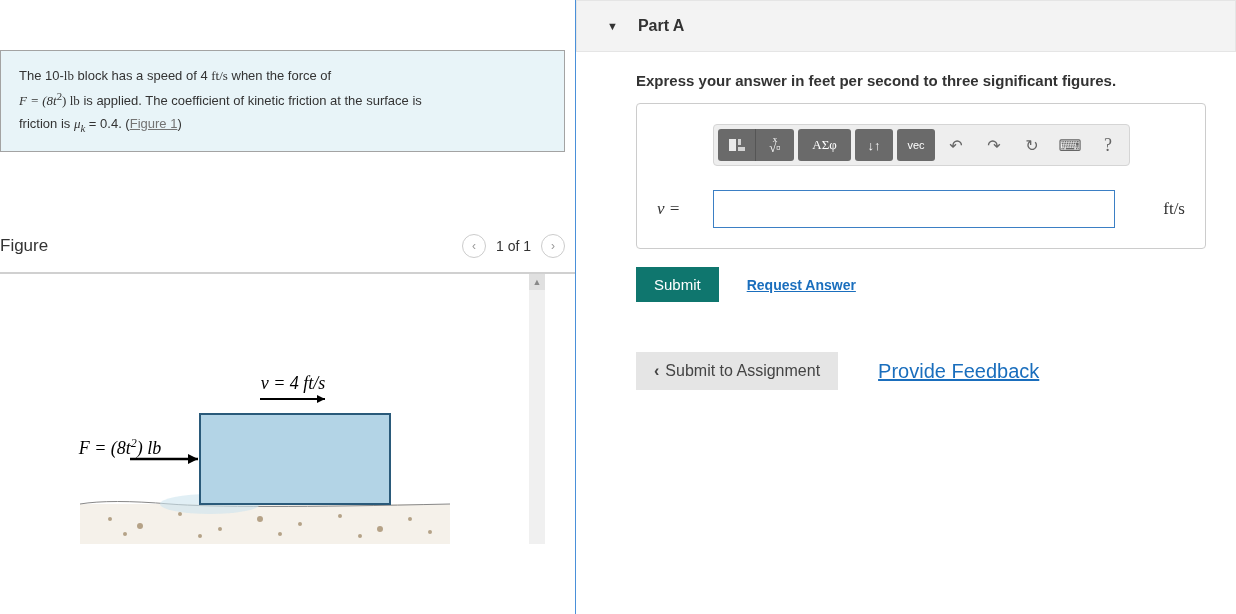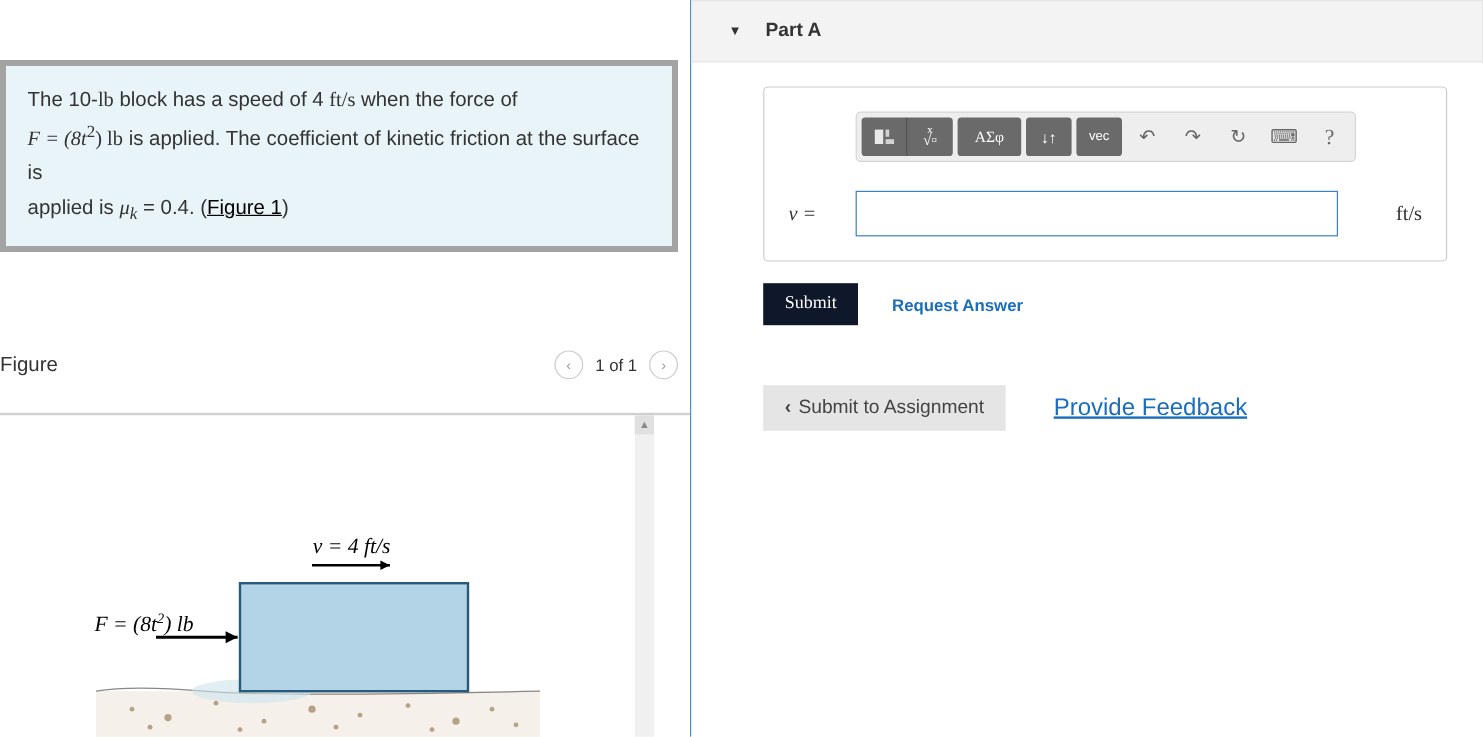--- a/index.html
+++ b/index.html
@@ -27,36 +27,36 @@
     background: #4a90d9;
     flex-shrink: 0;
   }
   .right-pane {
     flex: 1;
     padding: 0;
   }
   
   .problem-box {
     background: #e8f4f8;
-    border: 5px solid #a3a3a3;
+    border: 1px solid #a3a3a3;
     padding: 14px 18px;
     margin: 50px 10px 10px 0;
     line-height: 1.7;
-    font-size: 17px;
-  }
-  .problem-box a { color: #000000; text-decoration: underline; }
+    font-size: 13px;
+  }
+  .problem-box a { color: #737373; text-decoration: underline; }
   
   .figure-section {
     margin-top: 70px;
   }
   .figure-header {
     display: flex;
     align-items: center;
     border-bottom: 2px solid #d0d0d0;
-    padding-bottom: 16px;
+    padding-bottom: 2px;
     padding-right: 10px;
   }
   .figure-title {
     flex: 1;
     font-size: 17px;
     color: #333;
   }
   .nav-btn {
     width: 24px;
     height: 24px;
@@ -189,30 +189,30 @@
     font-size: 17px;
   }
   
   .action-row {
     margin-top: 18px;
     display: flex;
     align-items: center;
     gap: 28px;
   }
   .submit-btn {
-    background: #0f172a;
+    background: #0f766e;
     color: #fff;
     border: none;
     padding: 9px 18px;
     font-size: 15px;
     cursor: pointer;
-    font-family: Liberation Serif, serif;
   }
   .link-btn {
     color: #1a6ebd;
+    text-decoration: underline;
     font-size: 14px;
     cursor: pointer;
     font-weight: bold;
   }
   
   .bottom-bar {
     margin: 50px 0 0 0;
     display: flex;
     align-items: center;
     gap: 40px;
@@ -239,21 +239,21 @@
 </style>
 </head>
 <body>
 
 <div class="container">
 
   <div class="left-pane">
     <div class="problem-box">
       <span>The 10-</span><span class="math-serif">lb</span><span> block has a speed of 4 </span><span class="math-serif">ft/s</span><span> when the force of </span><br>
       <span class="math-serif"><i>F = (8t</i><sup>2</sup><span>) lb</span></span><span> is applied. The coefficient of kinetic friction at the surface is </span><br>
-      <span>applied is </span><span class="math-serif"><i>μ</i><sub><i>k</i></sub></span><span> = 0.4. (</span><a href="#">Figure 1</a><span>)</span>
+      <span>friction is </span><span class="math-serif"><i>μ</i><sub><i>k</i></sub></span><span> = 0.4. (</span><a href="#">Figure 1</a><span>)</span>
     </div>
 
     <div class="figure-section">
       <div class="figure-header">
         <div class="figure-title">Figure</div>
         <div class="nav-btn">‹</div>
         <div class="counter">1 of 1</div>
         <div class="nav-btn">›</div>
       </div>
       <div class="figure-body">
@@ -299,20 +299,21 @@
   </div>
 
   <div class="divider"></div>
 
   <div class="right-pane">
     <div class="part-header">
       <span class="caret">▼</span>
       <span>Part A</span>
     </div>
     <div class="part-body">
+      <div class="instruction">Express your answer in feet per second to three significant figures.</div>
 
       <div class="answer-box">
         <div class="toolbar">
           <div class="tool-group">
             <div class="tool-btn">
               <svg width="18" height="16">
                   <rect x="1" y="2" width="7" height="12" fill="#fff" opacity="0.85"></rect>
                   <rect x="10" y="2" width="3" height="6" fill="#fff" opacity="0.7"></rect>
                   <rect x="10" y="10" width="7" height="4" fill="#fff" opacity="0.7"></rect>
                 </svg>

